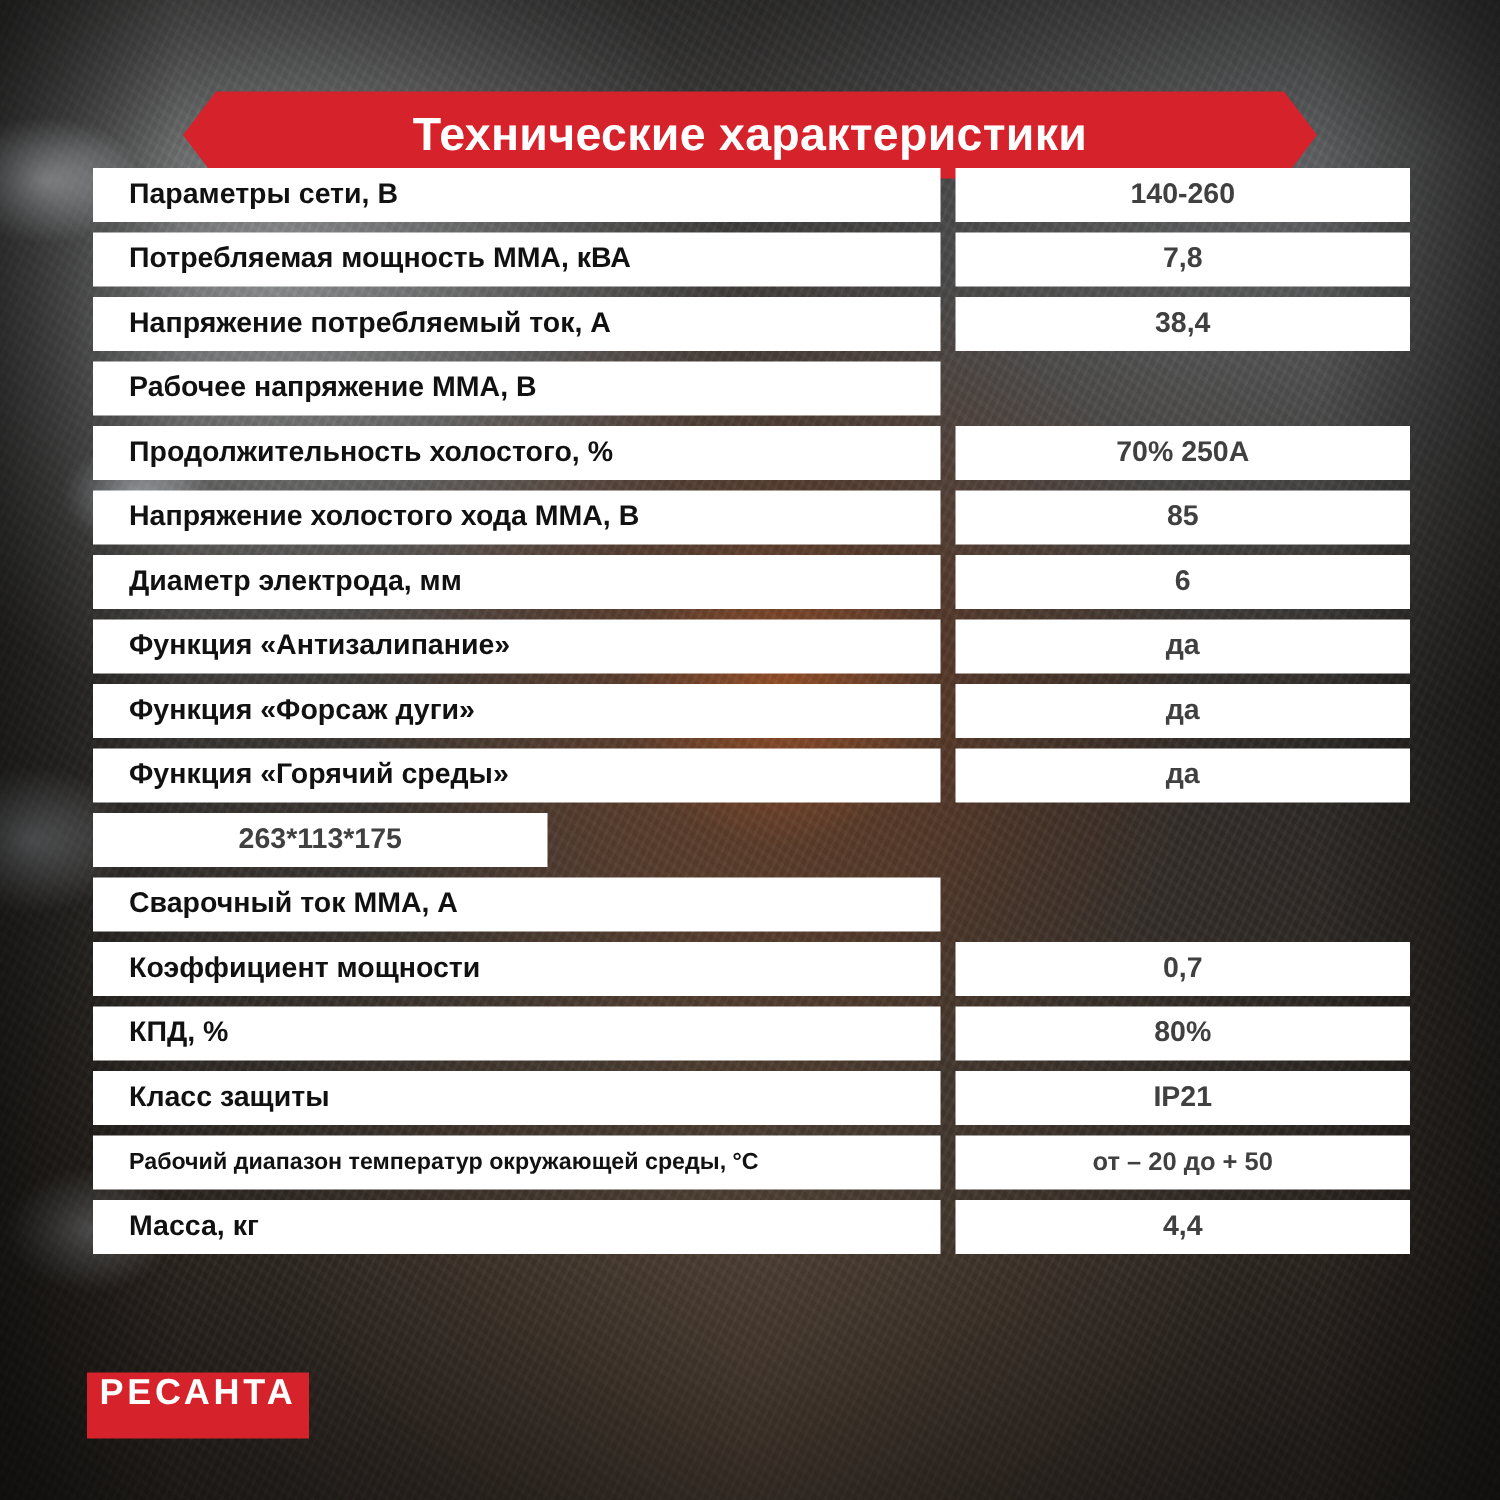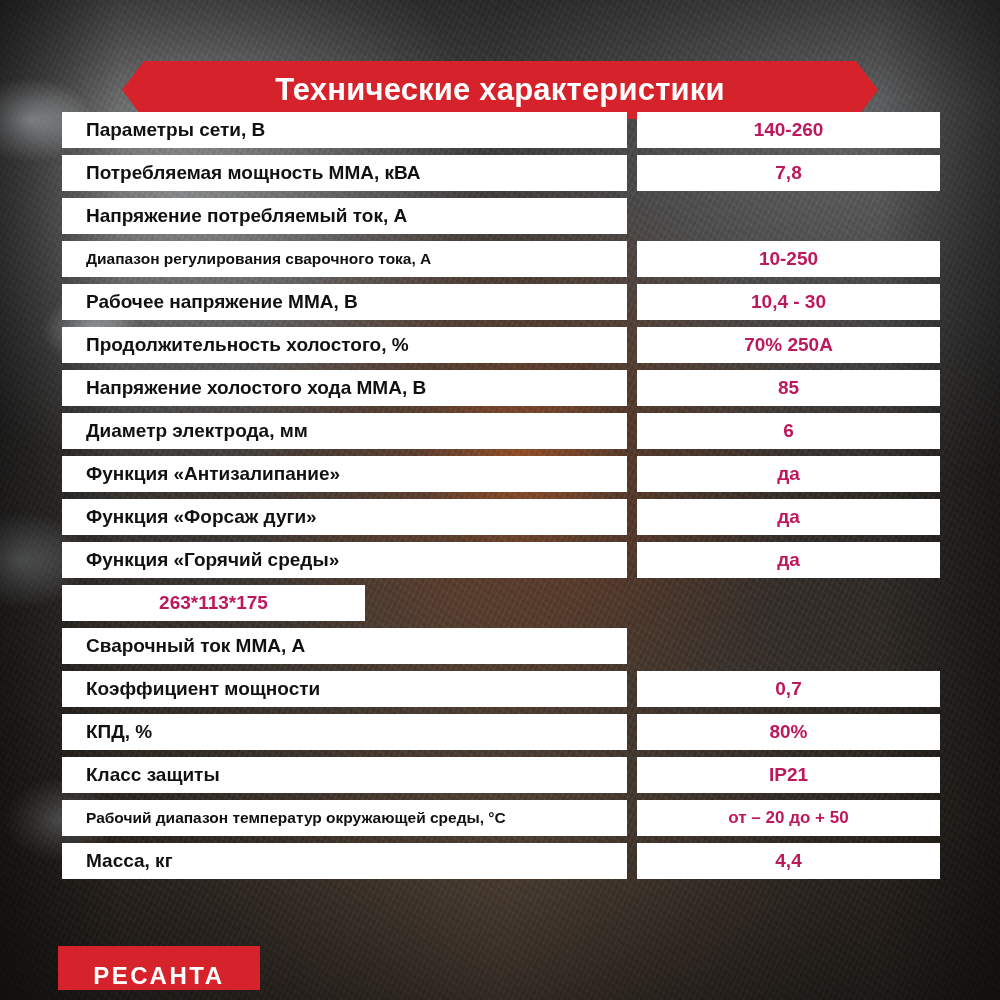--- a/index.html
+++ b/index.html
@@ -125,41 +125,40 @@
   .cell-name.small {
     font-size: 15.5px;
   }
   .cell-value {
     width: 303px;
     background: #ffffff;
     display: flex;
     align-items: center;
     justify-content: center;
     box-sizing: border-box;
-    color: #be185d;
+    color: #404040;
     font-size: 19px;
     font-weight: bold;
     white-space: nowrap;
   }
   .cell-value.small {
     font-size: 17px;
   }
 
   
   .logo {
     position: absolute;
     left: 58px;
     top: 915px;
-    width: 202px;
+    width: 148px;
     height: 44px;
     background: #d6222a;
     display: flex;
-    align-items: flex-end;
+    align-items: flex-start;
     justify-content: center;
-    margin-top: 31px;
   }
   .logo-text {
     color: #ffffff;
     font-size: 24px;
     font-weight: bold;
     letter-spacing: 2.5px;
   }
 </style>
 </head>
 <body>
@@ -178,28 +177,24 @@
       <div class="spec-row">
         <div class="cell-name">Параметры сети, В</div>
         <div class="cell-value">140-260</div>
       </div>
       <div class="spec-row">
         <div class="cell-name">Потребляемая мощность MMA, кВА</div>
         <div class="cell-value">7,8</div>
       </div>
       <div class="spec-row">
         <div class="cell-name">Напряжение потребляемый ток, А</div>
-      </div>
-      <div class="spec-row">
-        <div class="cell-name small">Диапазон регулирования сварочного тока, А</div>
-        <div class="cell-value">10-250</div>
+        <div class="cell-value">38,4</div>
       </div>
       <div class="spec-row">
         <div class="cell-name">Рабочее напряжение MMA, В</div>
-        <div class="cell-value">10,4 - 30</div>
       </div>
       <div class="spec-row">
         <div class="cell-name">Продолжительность холостого, %</div>
         <div class="cell-value">70% 250А</div>
       </div>
       <div class="spec-row">
         <div class="cell-name">Напряжение холостого хода MMA, В</div>
         <div class="cell-value">85</div>
       </div>
       <div class="spec-row">

